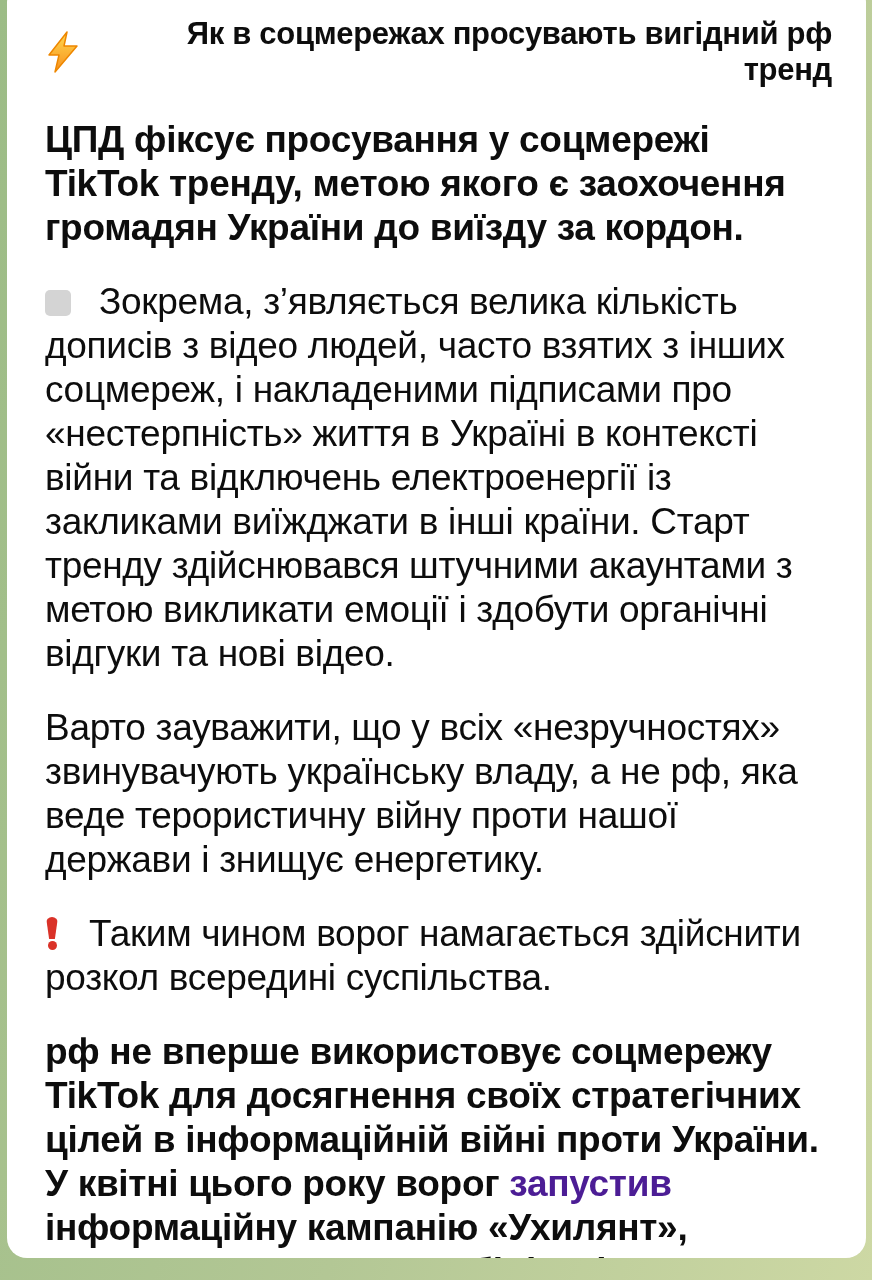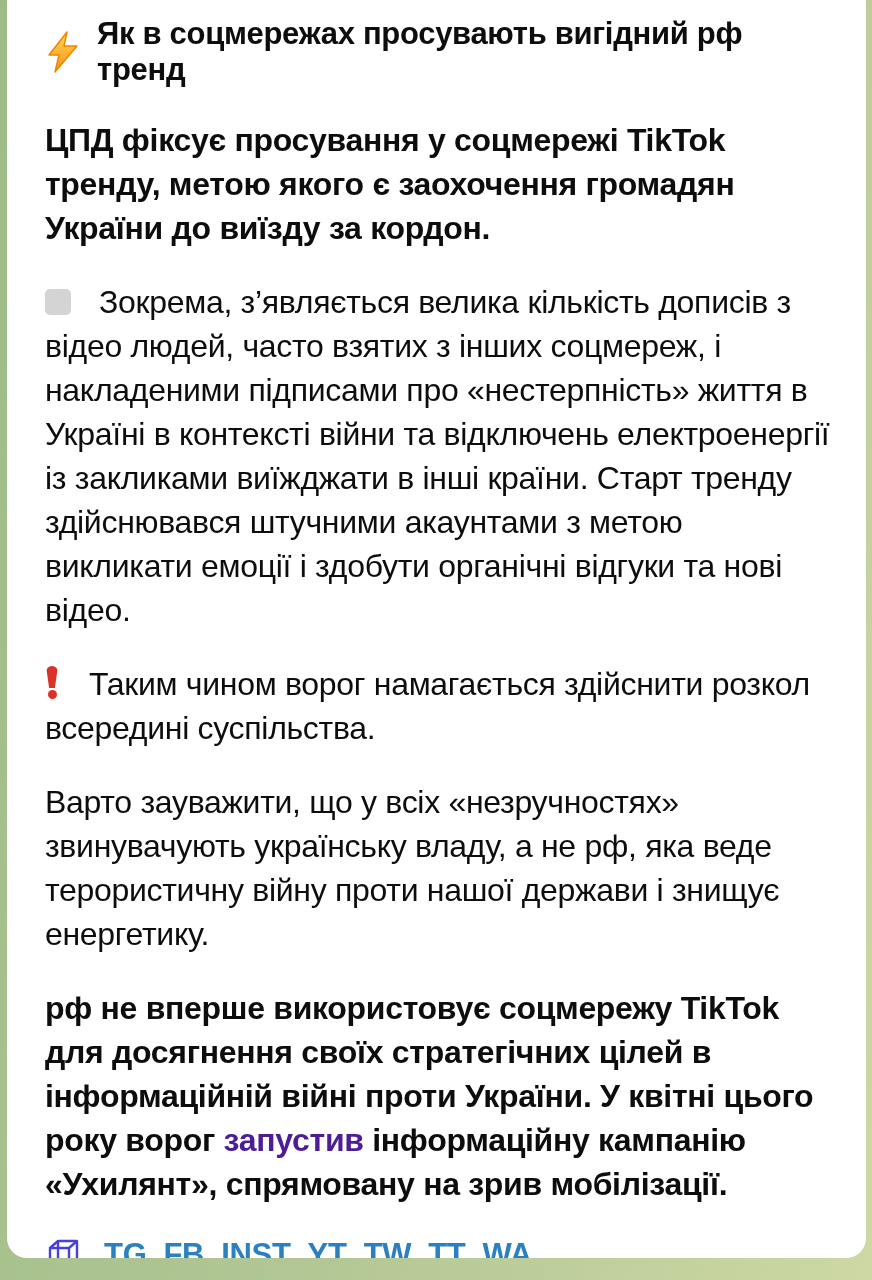--- a/index.html
+++ b/index.html
@@ -22,23 +22,24 @@
   }
   .title-row {
     display: flex;
     align-items: center;
     gap: 16px;
     margin-bottom: 30px;
     font-size: 31px;
     font-weight: 700;
     color: #0d0d0d;
     letter-spacing: -0.3px;
+    text-align: right;
   }
   .para {
-    font-size: 32px;
+    font-size: 37px;
     line-height: 44px;
     letter-spacing: -0.3px;
     color: #0d0d0d;
     margin-bottom: 30px;
   }
   .para.bold { font-weight: 700; }
   .sq-icon {
     display: inline-block;
     width: 26px; height: 26px;
     background: #d4d4d4;
@@ -137,25 +138,25 @@
     </span>
     <span>Як в соцмережах просувають вигідний рф тренд</span>
   </div>
 
   <p class="para bold">ЦПД фіксує просування у соцмережі TikTok тренду, метою якого є заохочення громадян України до виїзду за кордон.</p>
 
   <p class="para">
     <span class="sq-icon"></span><span>Зокрема, з’являється велика кількість дописів з відео людей, часто взятих з інших соцмереж, і накладеними підписами про «нестерпність» життя в Україні в контексті війни та відключень електроенергії із закликами виїжджати в інші країни. Старт тренду здійснювався штучними акаунтами з метою викликати емоції і здобути органічні відгуки та нові відео.</span>
   </p>
 
+  <p class="para">Варто зауважити, що у всіх «незручностях» звинувачують українську владу, а не рф, яка веде терористичну війну проти нашої держави і знищує енергетику.</p>
+
   <p class="para">
     <span class="excl-icon"></span><span>Таким чином ворог намагається здійснити розкол всередині суспільства.</span>
   </p>
-
-  <p class="para">Варто зауважити, що у всіх «незручностях» звинувачують українську владу, а не рф, яка веде терористичну війну проти нашої держави і знищує енергетику.</p>
 
   <p class="para bold"><span>рф не вперше використовує соцмережу TikTok для досягнення своїх стратегічних цілей в інформаційній війні проти України. У квітні цього року ворог </span><a class="inline-link">запустив</a><span> інформаційну кампанію «Ухилянт», спрямовану на зрив мобілізації.</span></p>
 
   <div class="social-row">
     <span class="cube-wrap">
       <svg width="38" height="38" viewBox="0 0 38 38" fill="none" stroke="#473fe0" stroke-width="2.4" stroke-linecap="round" stroke-linejoin="round">
         <rect x="5" y="12" width="19" height="19" rx="1"></rect>
         <rect x="13" y="5" width="19" height="19" rx="1"></rect>
         <line x1="5" y1="12" x2="13" y2="5"></line>
         <line x1="24" y1="12" x2="32" y2="5"></line>

